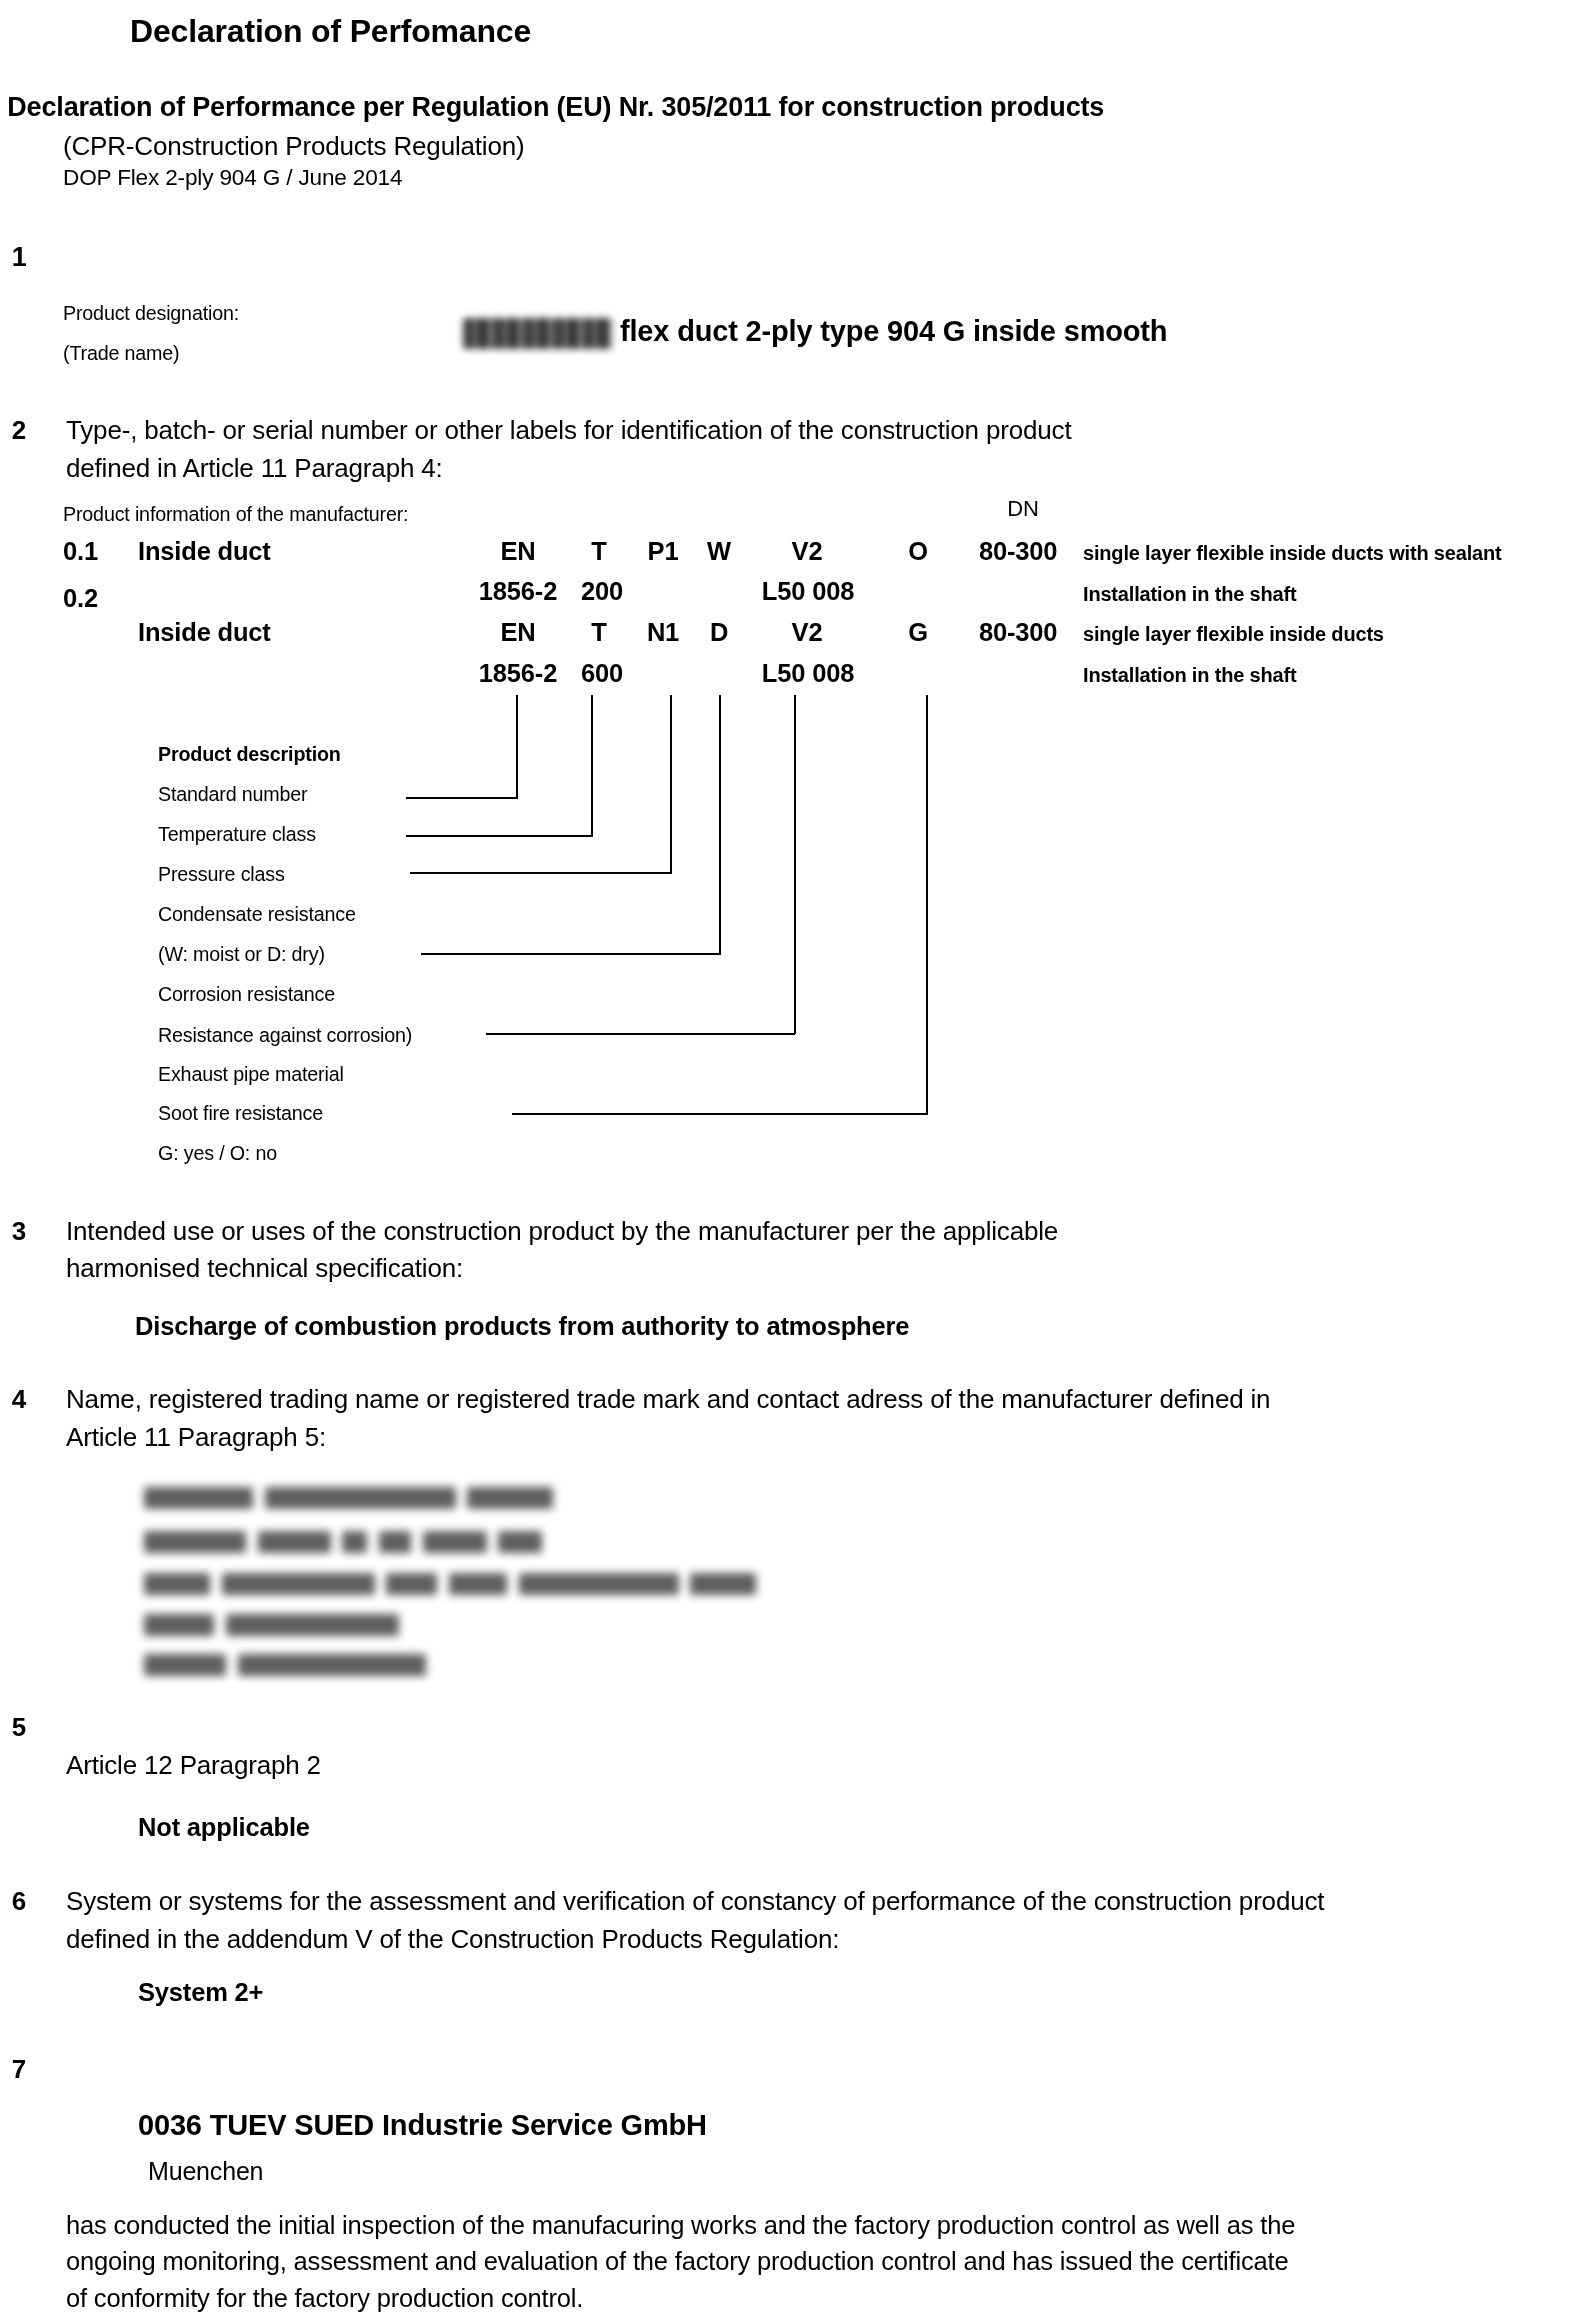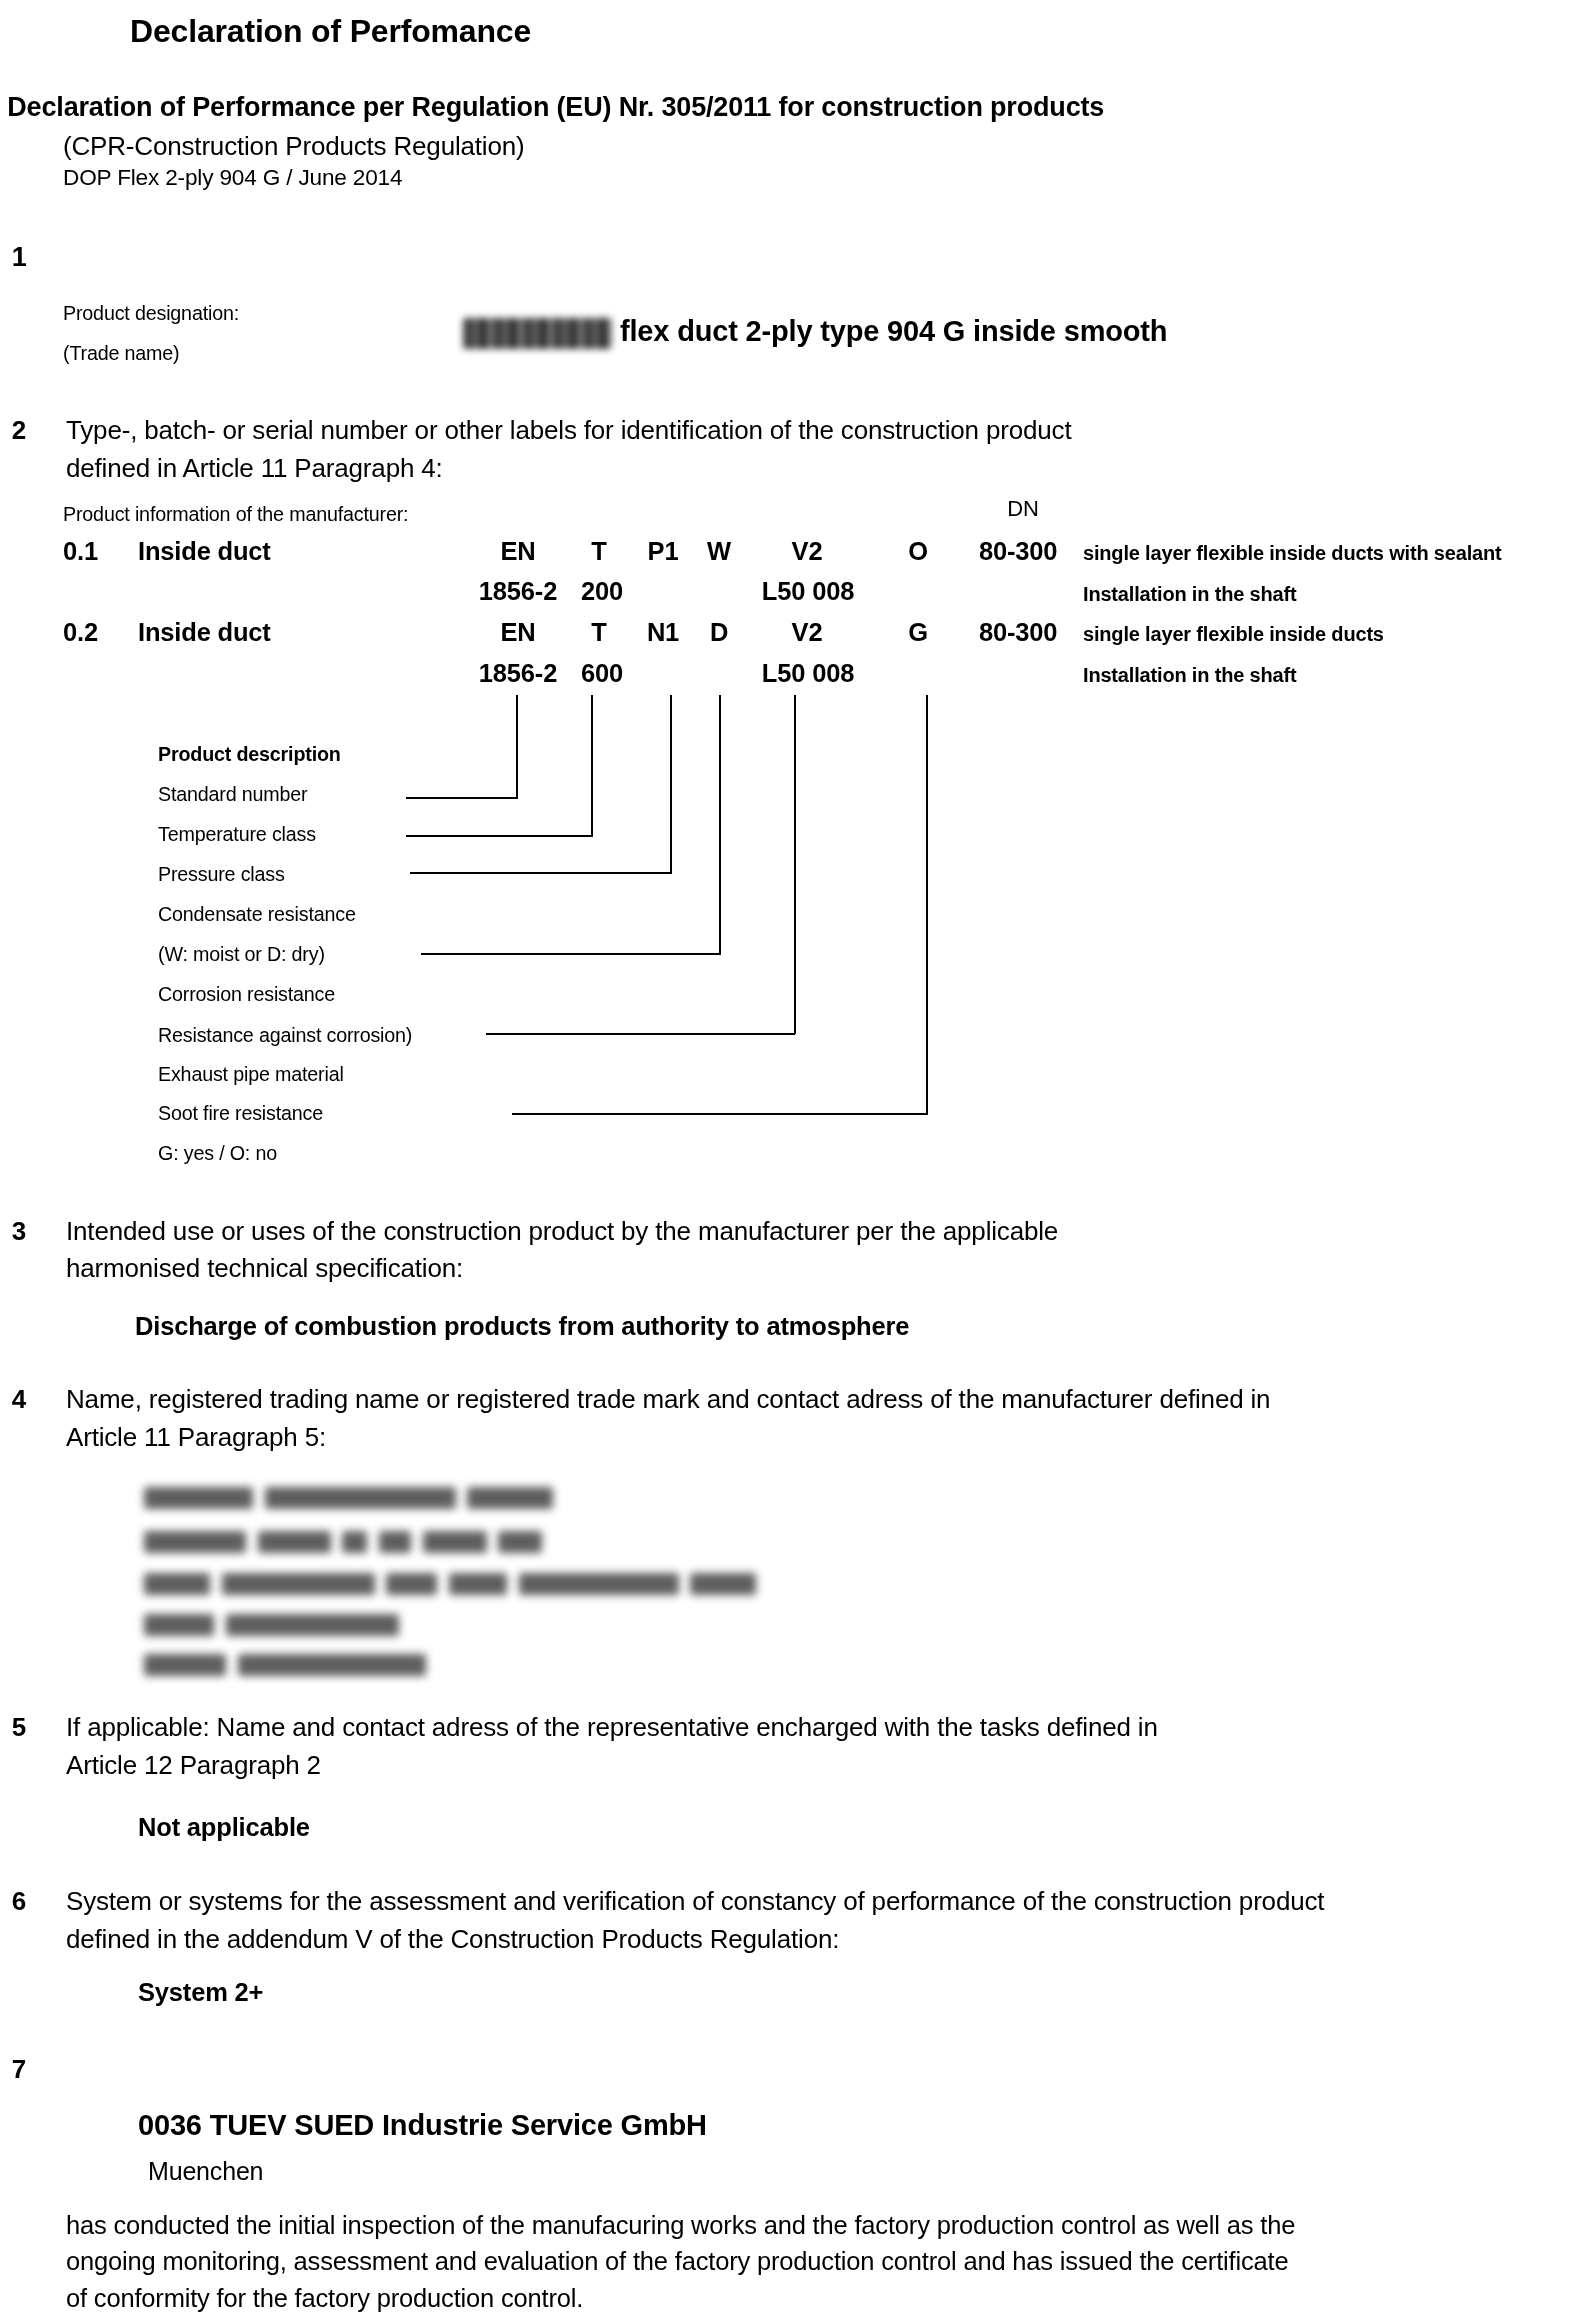--- a/index.html
+++ b/index.html
@@ -56,21 +56,21 @@
   <div class="code ctr" style="left:807px;top:537px">V2</div>
   <div class="code ctr" style="left:918px;top:537px">O</div>
   <div class="code" style="left:979px;top:537px">80-300</div>
   <div class="desc" style="left:1083px;top:542px">single layer flexible inside ducts with sealant</div>
 
   <div class="code ctr" style="left:518px;top:577px">1856-2</div>
   <div class="code ctr" style="left:602px;top:577px">200</div>
   <div class="code ctr" style="left:808px;top:577px">L50 008</div>
   <div class="desc" style="left:1083px;top:583px">Installation in the shaft</div>
 
-  <div class="code" style="left:63px;top:618px">0.2</div>
+  <div class="code" style="left:63px;top:584px">0.2</div>
   <div class="code" style="left:138px;top:618px">Inside duct</div>
   <div class="code ctr" style="left:518px;top:618px">EN</div>
   <div class="code ctr" style="left:599px;top:618px">T</div>
   <div class="code ctr" style="left:663px;top:618px">N1</div>
   <div class="code ctr" style="left:719px;top:618px">D</div>
   <div class="code ctr" style="left:807px;top:618px">V2</div>
   <div class="code ctr" style="left:918px;top:618px">G</div>
   <div class="code" style="left:979px;top:618px">80-300</div>
   <div class="desc" style="left:1083px;top:623px">single layer flexible inside ducts</div>
 
@@ -113,21 +113,20 @@
   <div class="t b" style="left:11.7px;top:1385px;font-size:26px">4</div>
   <div class="t" style="left:66px;top:1385px;font-size:26px">Name, registered trading name or registered trade mark and contact adress of the manufacturer defined in</div>
   <div class="t" style="left:66px;top:1423px;font-size:26px">Article 11 Paragraph 5:</div>
   <div class="redact" style="left:144px;top:1487px"><i style="width:109px"></i><i style="width:191px"></i><i style="width:86px"></i></div>
   <div class="redact" style="left:144px;top:1531px"><i style="width:102px"></i><i style="width:73px"></i><i style="width:25px"></i><i style="width:32px"></i><i style="width:64px"></i><i style="width:44px"></i></div>
   <div class="redact" style="left:144px;top:1573px"><i style="width:66px"></i><i style="width:153px"></i><i style="width:51px"></i><i style="width:58px"></i><i style="width:160px"></i><i style="width:66px"></i></div>
   <div class="redact" style="left:144px;top:1614px"><i style="width:70px"></i><i style="width:173px"></i></div>
   <div class="redact" style="left:144px;top:1654px"><i style="width:82px"></i><i style="width:188px"></i></div>
 
   <div class="t b" style="left:11.7px;top:1713px;font-size:26px">5</div>
-  <div class="t" style="left:66px;top:1713px;font-size:26px">If applicable: Name and contact adress of the representative encharged with the tasks defined in</div>
   <div class="t" style="left:66px;top:1751px;font-size:26px">Article 12 Paragraph 2</div>
   <div class="t b" style="left:138px;top:1813px;font-size:25.5px">Not applicable</div>
 
   <div class="t b" style="left:11.7px;top:1887px;font-size:26px">6</div>
   <div class="t" style="left:66px;top:1887px;font-size:26px">System or systems for the assessment and verification of constancy of performance of the construction product</div>
   <div class="t" style="left:66px;top:1925px;font-size:26px">defined in the addendum V of the Construction Products Regulation:</div>
   <div class="t b" style="left:138px;top:1978px;font-size:25.5px">System 2+</div>
 
   <div class="t b" style="left:11.7px;top:2055px;font-size:26px">7</div>
   <div class="t b" style="left:138px;top:2109px;font-size:29px">0036 TUEV SUED Industrie Service GmbH</div>

